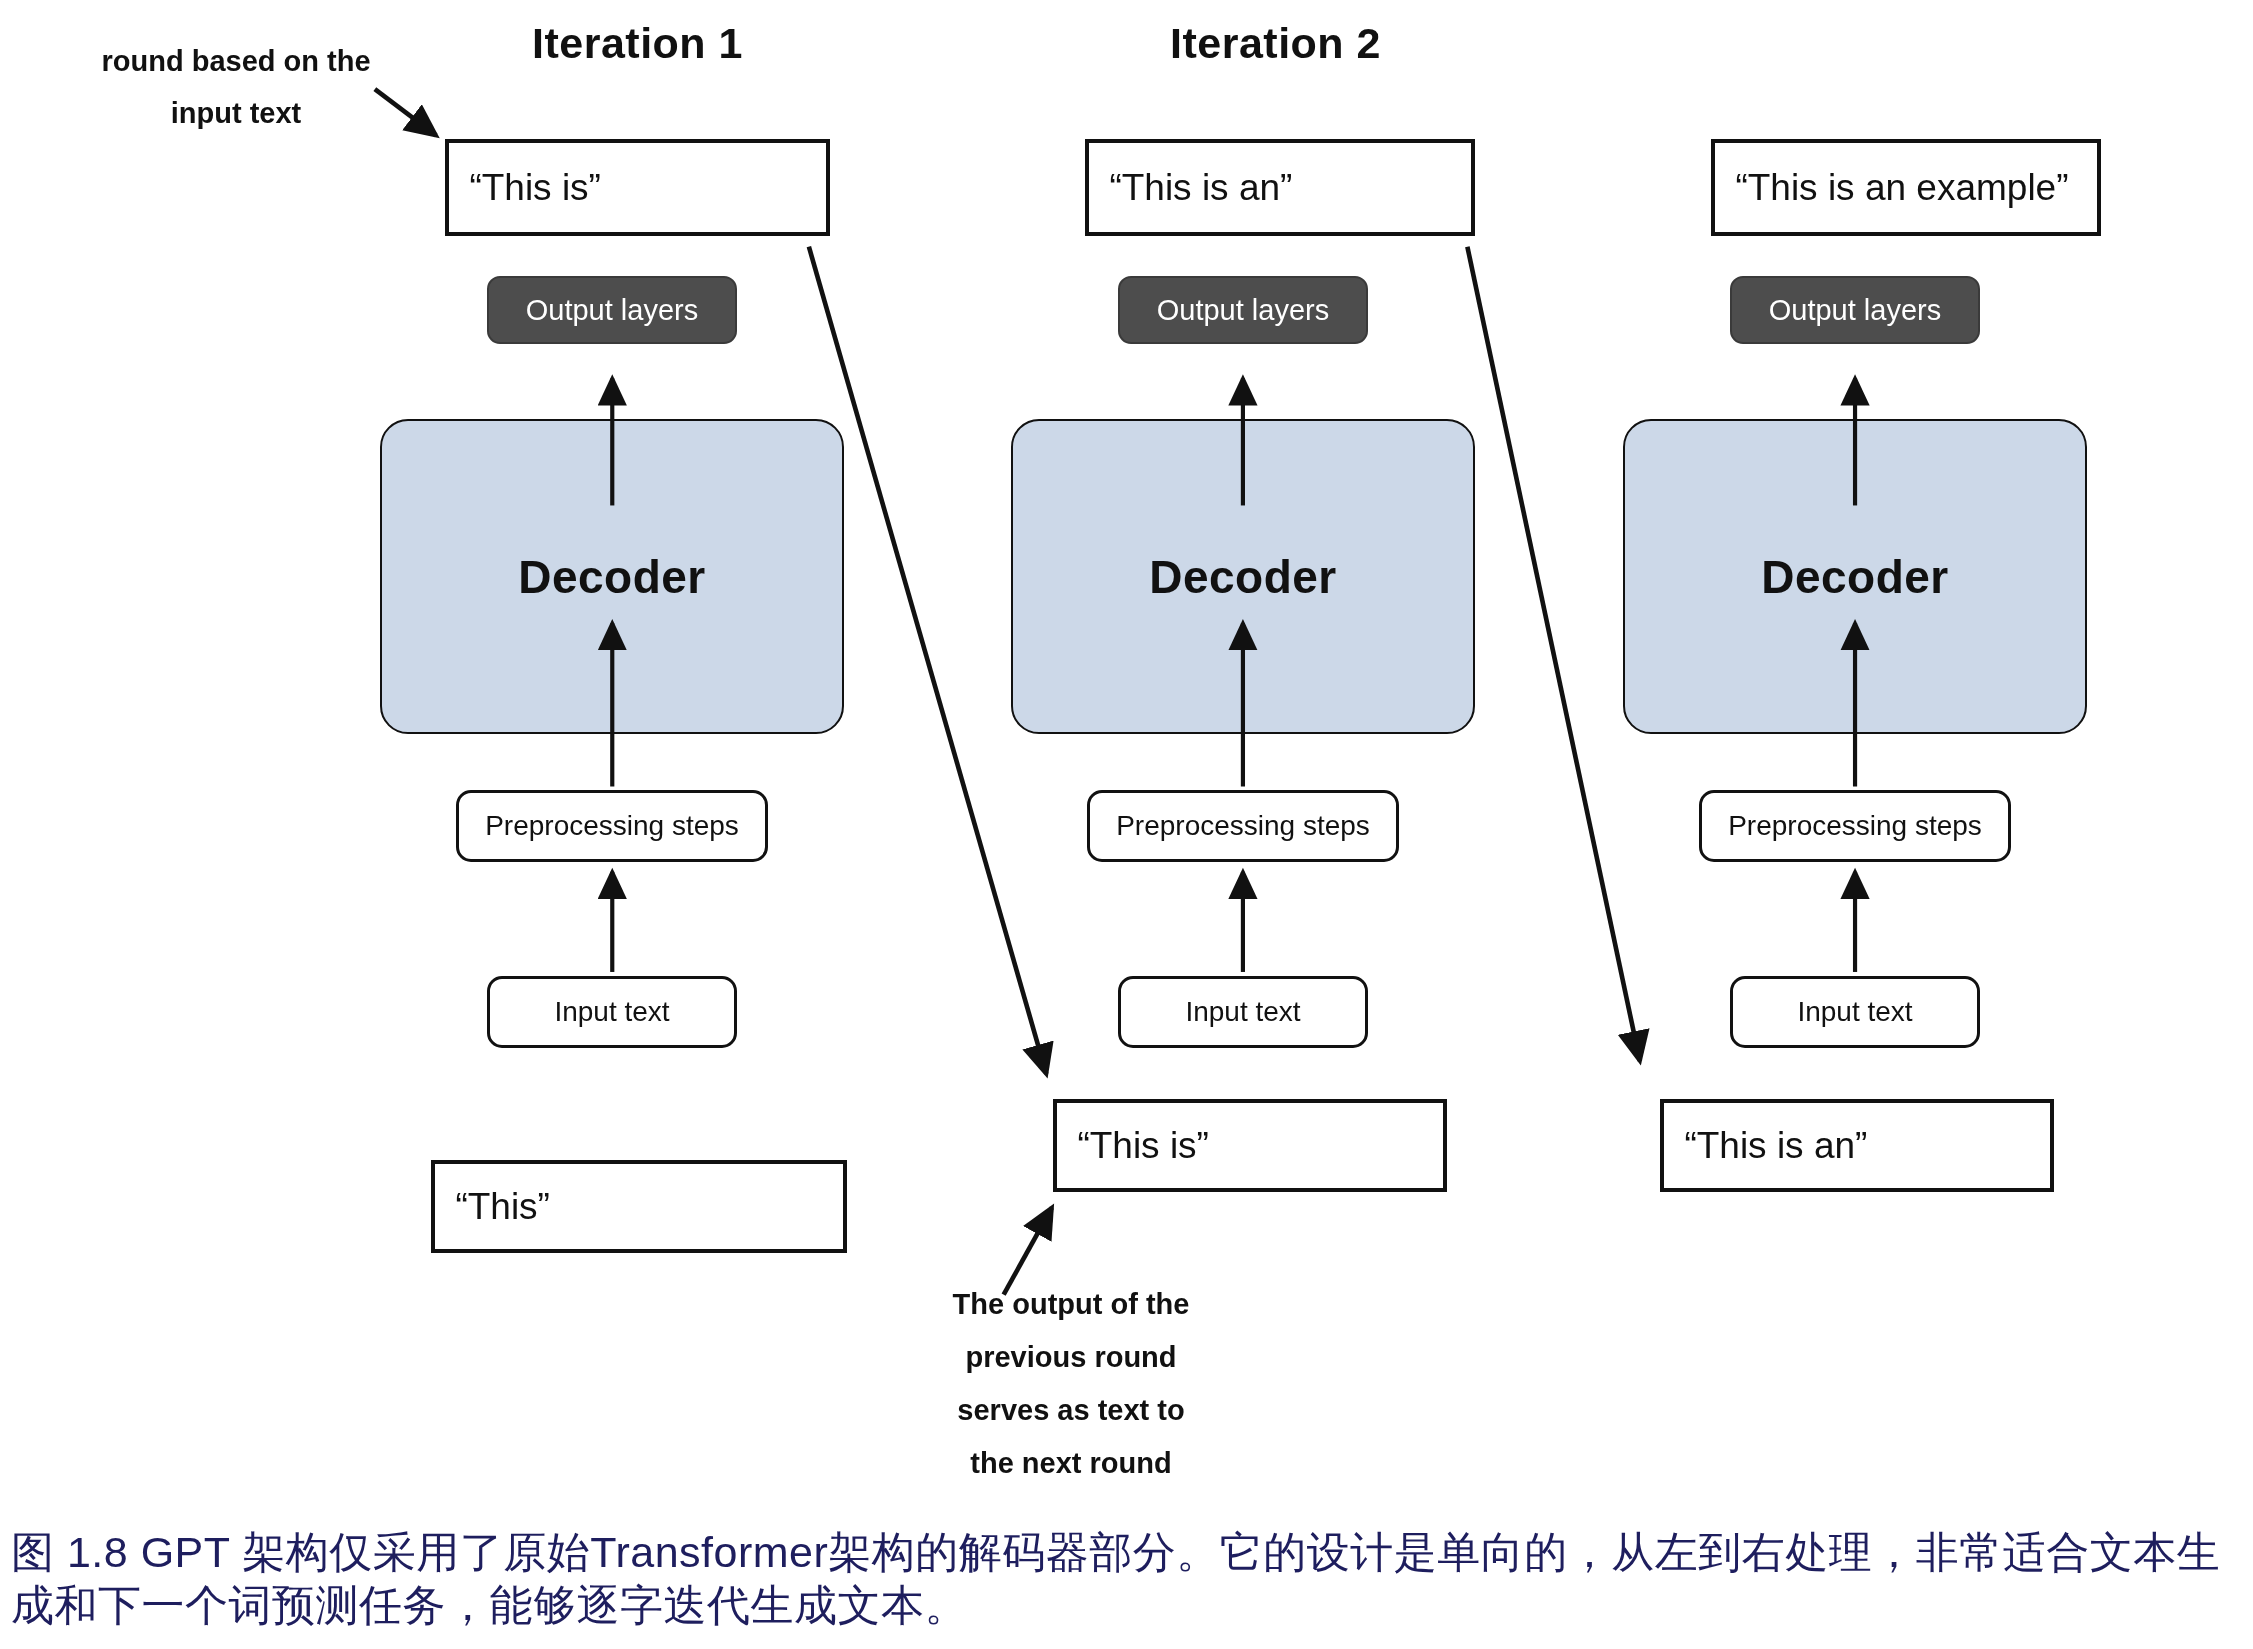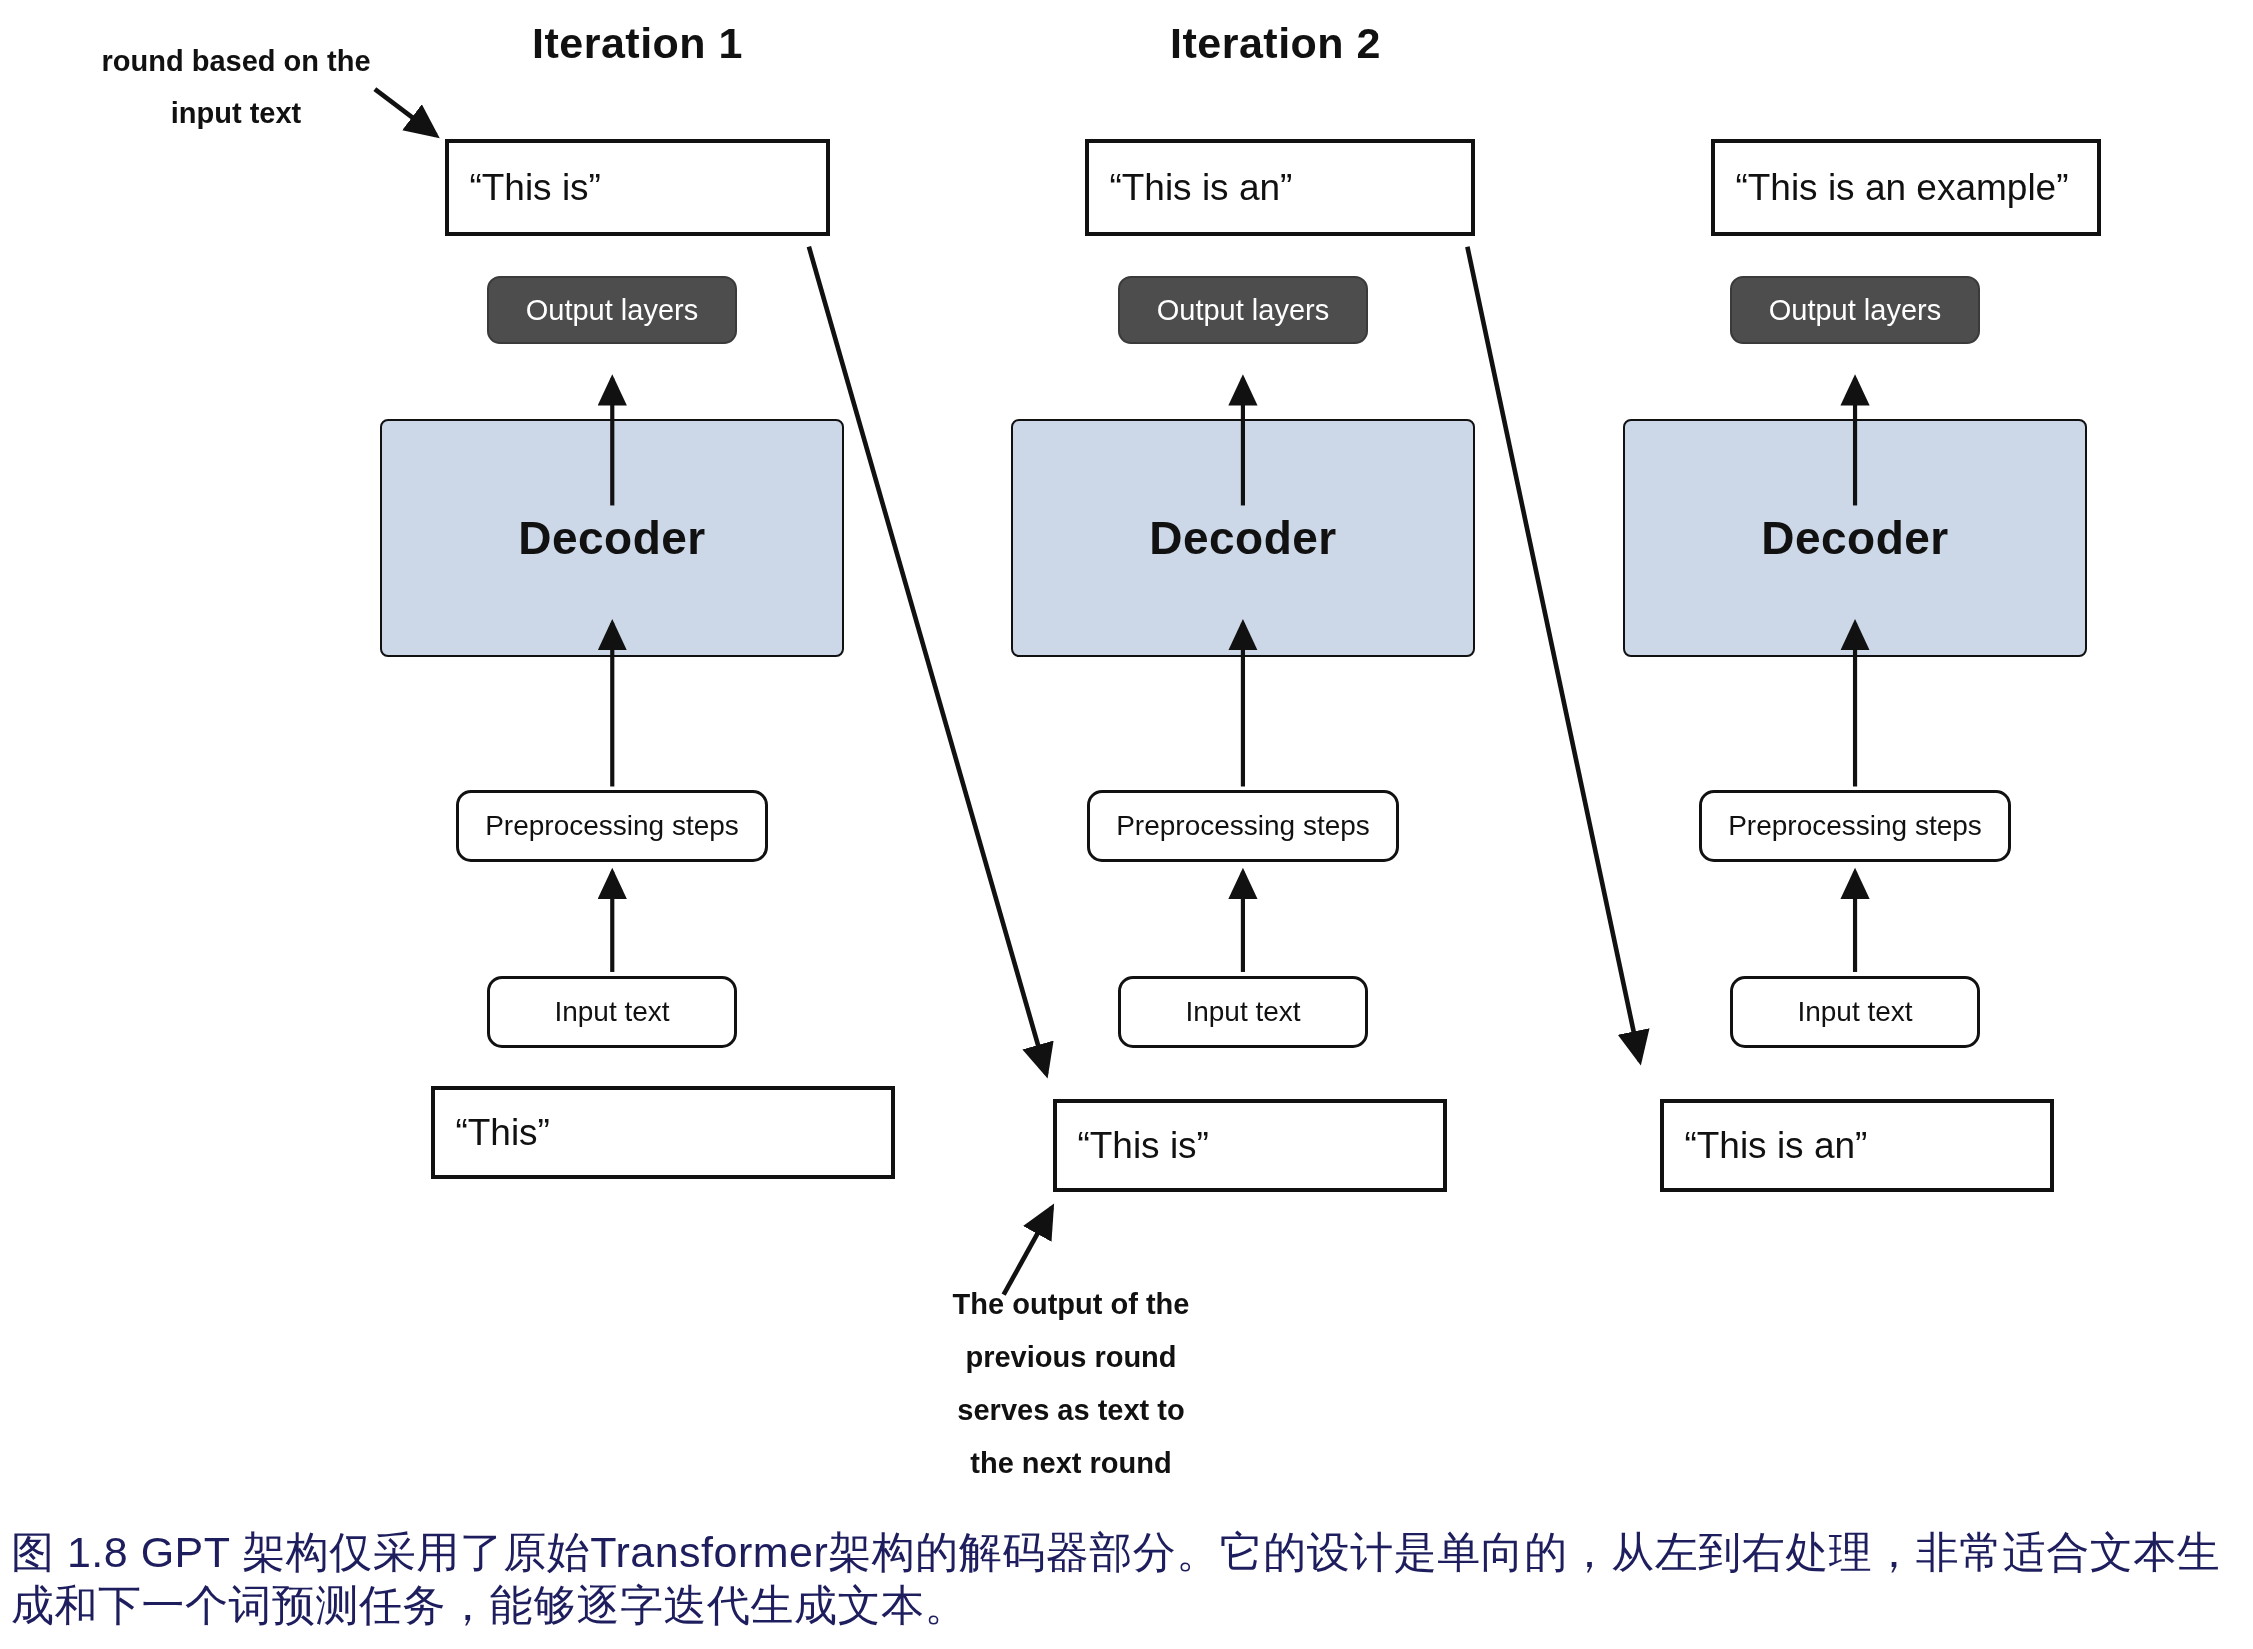--- a/index.html
+++ b/index.html
@@ -25,21 +25,21 @@
     height:93px;border:4.6px solid var(--line-color,#111);background:#fff;
     display:flex;align-items:center;padding-left:20.4px;
     font-size:37px;
   }
   .outlayers{
     height:68px;border-radius:13px;background:var(--outlayers-bg,#4d4d4d);
     color:#fff;display:flex;align-items:center;justify-content:center;
     font-size:29px;border:2.8px solid #3a3a3a;
   }
   .decoder{
-    height:238px;border-radius:8px;background:var(--decoder-fill,#ccd8e8);
+    height:315px;border-radius:28px;background:var(--decoder-fill,#ccd8e8);
     border:2.8px solid var(--line-color,#111);
     display:flex;align-items:center;justify-content:center;
     font-size:46px;font-weight:bold;letter-spacing:0.5px;
   }
   .pill{
     border:3.7px solid var(--line-color,#111);border-radius:15px;background:#fff;
     display:flex;align-items:center;justify-content:center;
     font-size:28px;
   }
   .note{
@@ -74,21 +74,21 @@
   </div>
   <div class="abs decoder" style="left:380px;top:419px;width:464px;">
     <span>Decoder</span>
   </div>
   <div class="abs pill" style="left:456px;top:790px;width:312px;height:72px;">
     <span>Preprocessing steps</span>
   </div>
   <div class="abs pill" style="left:487px;top:976px;width:250px;height:72px;">
     <span>Input text</span>
   </div>
-  <div class="abs bottombox" style="left:431px;top:1086px;width:464px;">
+  <div class="abs bottombox" style="left:431px;top:1160px;width:416px;">
     <span>“This”</span>
   </div>
 
   <div class="abs outbox" style="left:1085px;top:139px;width:390px;">
     <span>“This is an”</span>
   </div>
   <div class="abs outlayers" style="left:1118px;top:276px;width:250px;">
     <span>Output layers</span>
   </div>
   <div class="abs decoder" style="left:1011px;top:419px;width:464px;">

